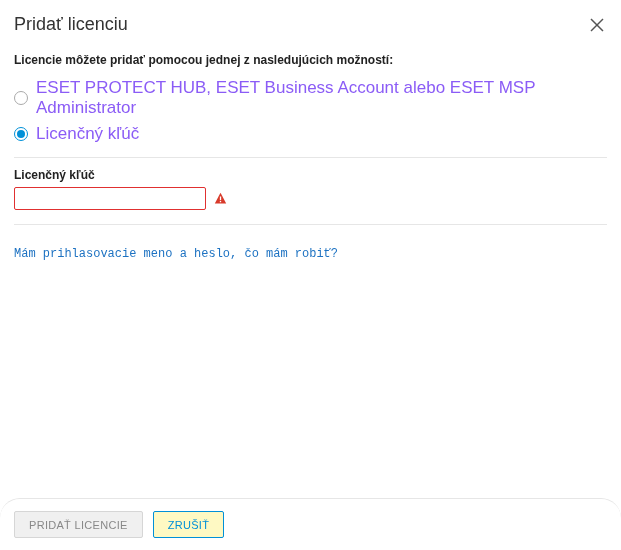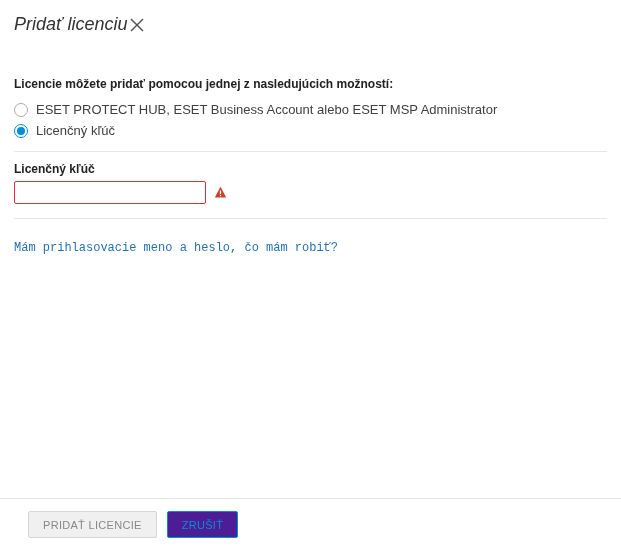--- a/index.html
+++ b/index.html
@@ -17,24 +17,23 @@
       background: #fff;
     }
     .dialog {
       width: 100%;
       height: 100%;
       display: flex;
       flex-direction: column;
     }
     .header {
       display: flex;
-      justify-content: flex-start;
+      justify-content: space-between;
       align-items: center;
       padding: 14px 14px 10px 14px;
-      font-style: italic;
     }
     .title {
       font-size: 18px;
       font-weight: 400;
       color: #333;
     }
     .close-btn {
       width: 20px;
       height: 20px;
       display: flex;
@@ -51,21 +50,20 @@
     }
     .content {
       padding: 8px 14px 0 14px;
       flex: 1;
     }
     .intro-label {
       font-size: 12px;
       font-weight: 600;
       color: #222;
       margin-bottom: 8px;
-      margin-top: 24px;
     }
     .radio-group {
       margin-bottom: 10px;
     }
     .radio-row {
       display: flex;
       align-items: center;
       gap: 8px;
       padding: 3px 0;
       cursor: pointer;
@@ -86,22 +84,22 @@
       content: "";
       position: absolute;
       top: 2px;
       left: 2px;
       width: 8px;
       height: 8px;
       background: #0090d8;
       border-radius: 50%;
     }
     .radio-label {
-      font-size: 13px;
-      color: #404040;
+      font-size: 17px;
+      color: #8b5cf6;
     }
     .divider {
       height: 1px;
       background: #e6e6e6;
       margin: 8px 0 10px 0;
     }
     .field-label {
       font-size: 12px;
       font-weight: 600;
       color: #222;
@@ -134,42 +132,43 @@
     }
     .help-link {
       margin-top: 22px;
       font-size: 12px;
       color: #1d72c2;
       cursor: pointer;
       font-family: Liberation Mono, monospace;
     }
     .footer {
       border-top: 1px solid #e6e6e6;
-      padding: 12px 28px;
+      padding: 12px 14px;
       display: flex;
       gap: 10px;
+      border-radius: 20px;
     }
     .btn {
       height: 27px;
       padding: 0 14px;
       font-size: 11px;
       border-radius: 2px;
       cursor: pointer;
       display: inline-flex;
       align-items: center;
       justify-content: center;
       letter-spacing: 0.3px;
     }
     .btn-primary {
       background: #f0f0f0;
       border: 1px solid #d6d6d6;
       color: #888;
     }
     .btn-secondary {
-      background: #4c1d95;
+      background: #fef9c3;
       border: 1px solid #0090d8;
       color: #0090d8;
     }
   </style>
 </head>
 <body>
 
 <div class="dialog">
 
   <div class="header">

